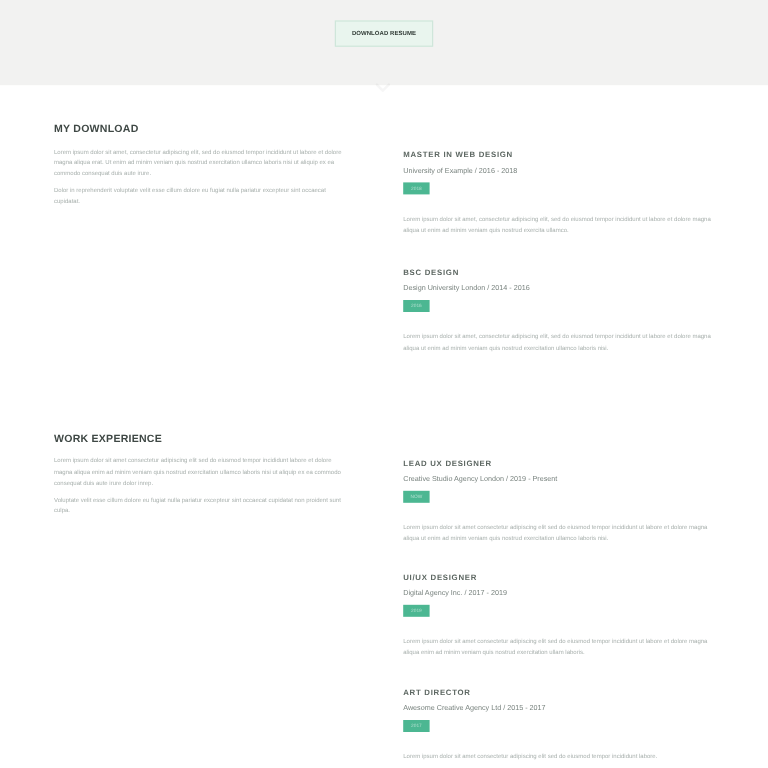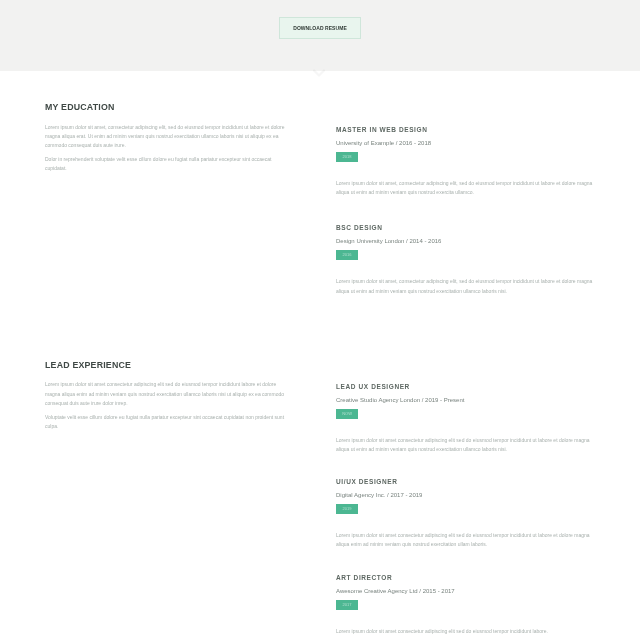--- a/index.html
+++ b/index.html
@@ -35,42 +35,42 @@
     <span class="hero-btn-label">DOWNLOAD RESUME</span>
   </div>
   <svg class="scroll-cue" viewBox="0 0 12 12">
       <path d="M1 3.5 L6 8.5 L11 3.5" fill="none" stroke="#444" stroke-width="2.2" stroke-linecap="round" stroke-linejoin="round"></path>
     </svg>
 </div>
 
 <div class="wrap" id="sections-root">
     <div class="sec sec-education">
       <div class="col-left">
-        <h2 class="sec-title">MY EDUCATION</h2>
+        <h2 class="sec-title">MY DOWNLOAD</h2>
         <p class="sec-desc">Lorem ipsum dolor sit amet, consectetur adipiscing elit, sed do eiusmod tempor incididunt ut labore et dolore magna aliqua erat. Ut enim ad minim veniam quis nostrud exercitation ullamco laboris nisi ut aliquip ex ea commodo consequat duis aute irure.</p>
         <p class="sec-desc">Dolor in reprehenderit voluptate velit esse cillum dolore eu fugiat nulla pariatur excepteur sint occaecat cupidatat.</p>
       </div>
       <div class="col-right">
         <div class="entry">
           <div class="entry-title">MASTER IN WEB DESIGN</div>
           <div class="entry-sub">University of Example / 2016 - 2018</div>
           <div class="badge-wrap"><span class="badge">2018</span></div>
           <div class="entry-desc">Lorem ipsum dolor sit amet, consectetur adipiscing elit, sed do eiusmod tempor incididunt ut labore et dolore magna aliqua ut enim ad minim veniam quis nostrud exercita ullamco.</div>
         </div>
         <div class="entry">
           <div class="entry-title">BSC DESIGN</div>
           <div class="entry-sub">Design University London / 2014 - 2016</div>
           <div class="badge-wrap"><span class="badge">2016</span></div>
           <div class="entry-desc">Lorem ipsum dolor sit amet, consectetur adipiscing elit, sed do eiusmod tempor incididunt ut labore et dolore magna aliqua ut enim ad minim veniam quis nostrud exercitation ullamco laboris nisi.</div>
         </div>
       </div>
     </div>
     <div class="sec sec-work">
       <div class="col-left">
-        <h2 class="sec-title">LEAD EXPERIENCE</h2>
+        <h2 class="sec-title">WORK EXPERIENCE</h2>
         <p class="sec-desc">Lorem ipsum dolor sit amet consectetur adipiscing elit sed do eiusmod tempor incididunt labore et dolore magna aliqua enim ad minim veniam quis nostrud exercitation ullamco laboris nisi ut aliquip ex ea commodo consequat duis aute irure dolor inrep.</p>
         <p class="sec-desc">Voluptate velit esse cillum dolore eu fugiat nulla pariatur excepteur sint occaecat cupidatat non proident sunt culpa.</p>
       </div>
       <div class="col-right">
         <div class="entry">
           <div class="entry-title">LEAD UX DESIGNER</div>
           <div class="entry-sub">Creative Studio Agency London / 2019 - Present</div>
           <div class="badge-wrap"><span class="badge">NOW</span></div>
           <div class="entry-desc">Lorem ipsum dolor sit amet consectetur adipiscing elit sed do eiusmod tempor incididunt ut labore et dolore magna aliqua ut enim ad minim veniam quis nostrud exercitation ullamco laboris nisi.</div>
         </div>

